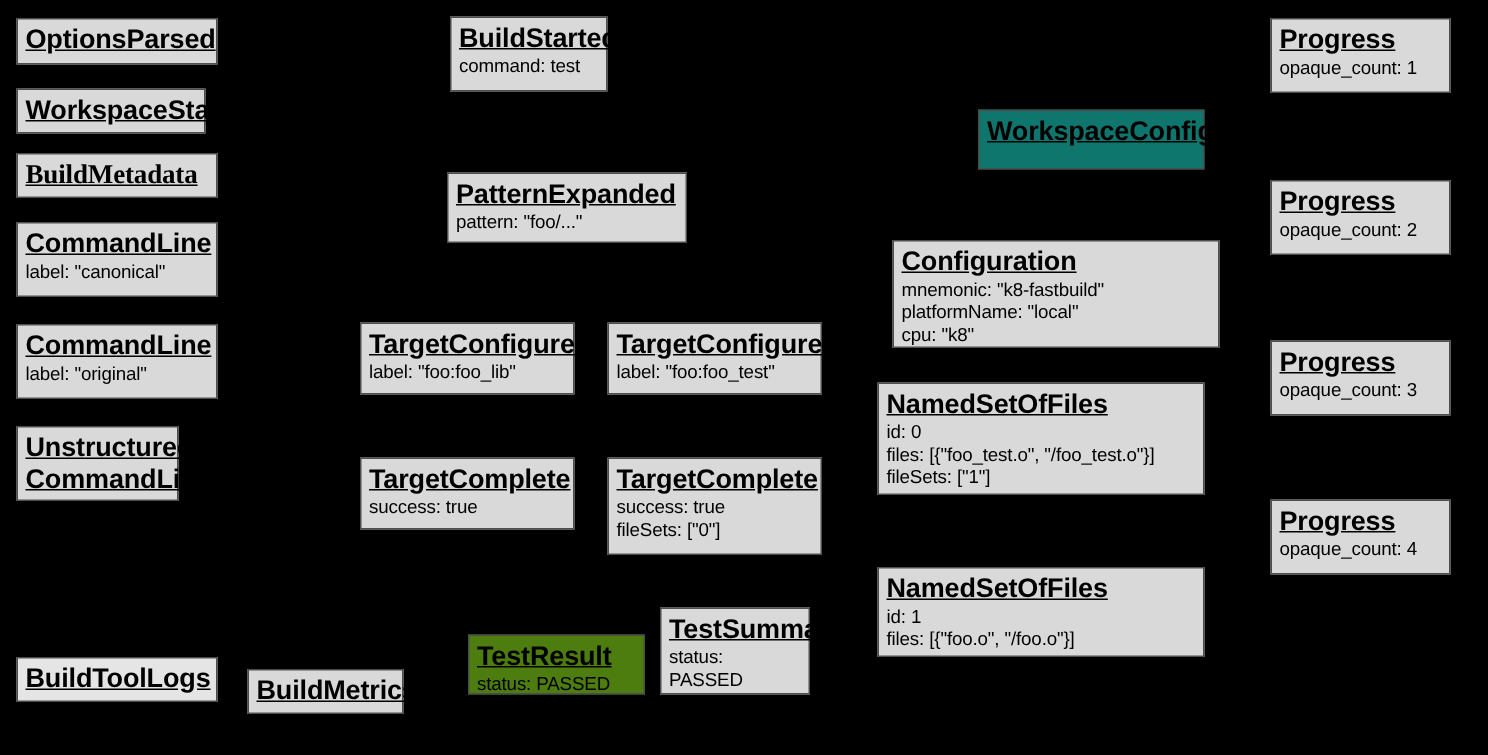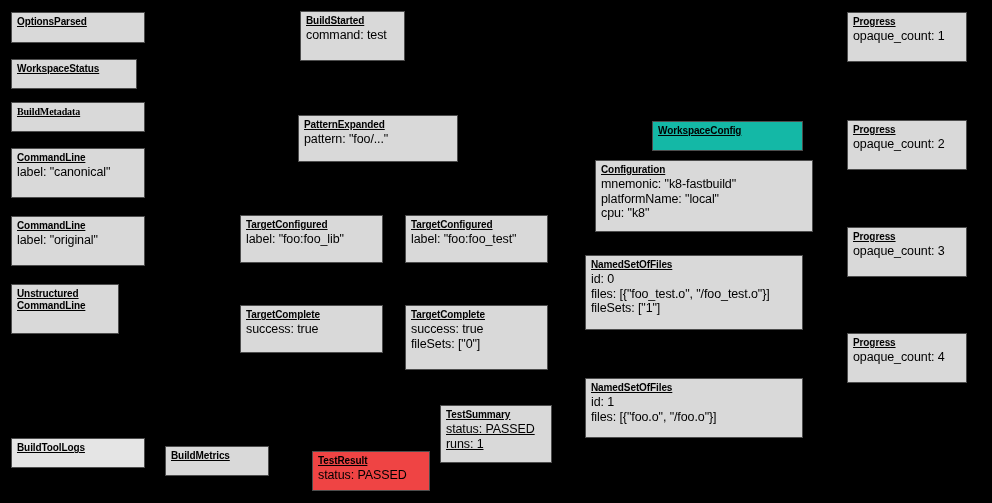--- a/index.html
+++ b/index.html
@@ -22,21 +22,21 @@
   }
   .node {
     position: absolute;
     background: #d9d9d9;
     border: 1px solid #4d4d4d;
     padding: 3px 5px 4px 5px;
     color: #000000;
     line-height: 1.18;
   }
   .node-title {
-    font-size: 10px;
+    font-size: 18px;
     font-weight: bold;
     text-decoration: underline;
     white-space: pre-line;
     letter-spacing: -0.1px;
     display: block;
     margin-bottom: 1px;
   }
   .node-fields {
     font-size: 12.5px;
     font-weight: normal;
@@ -95,30 +95,30 @@
     </div>
     <div class="node" style="left: 240px; top: 305px; width: 143px; height: 48px; background: rgb(217, 217, 217); border-color: rgb(77, 77, 77); color: rgb(0, 0, 0);">
       <span class="node-title">TargetComplete</span>
       <span class="node-fields">success: true</span>
     </div>
     <div class="node" style="left: 405px; top: 305px; width: 143px; height: 65px; background: rgb(217, 217, 217); border-color: rgb(77, 77, 77); color: rgb(0, 0, 0);">
       <span class="node-title">TargetComplete</span>
       <span class="node-fields">success: true
 fileSets: ["0"]</span>
     </div>
-    <div class="node" style="left: 312px; top: 423px; width: 118px; height: 40px; background: #ef4444; border-color: rgb(77, 77, 77); color: rgb(0, 0, 0); margin-top: 28px;">
+    <div class="node" style="left: 312px; top: 423px; width: 118px; height: 40px; background: #4d7c0f; border-color: rgb(77, 77, 77); color: rgb(0, 0, 0);">
       <span class="node-title">TestResult</span>
       <span class="node-fields">status: PASSED</span>
     </div>
-    <div class="node" style="left: 440px; top: 405px; width: 112px; height: 58px; background: rgb(217, 217, 217); border-color: rgb(77, 77, 77); color: rgb(0, 0, 0); text-decoration: underline;">
+    <div class="node" style="left: 440px; top: 405px; width: 100px; height: 58px; background: rgb(217, 217, 217); border-color: rgb(77, 77, 77); color: rgb(0, 0, 0);">
       <span class="node-title">TestSummary</span>
       <span class="node-fields">status: PASSED
 runs: 1</span>
     </div>
-    <div class="node" style="left: 652px; top: 73px; width: 151px; height: 30px; background: #14b8a6; border-color: rgb(77, 77, 77); color: rgb(0, 0, 0); margin-top: 48px;">
+    <div class="node" style="left: 652px; top: 73px; width: 151px; height: 40px; background: #0f766e; border-color: rgb(77, 77, 77); color: rgb(0, 0, 0);">
       <span class="node-title">WorkspaceConfig</span>
     </div>
     <div class="node" style="left: 585px; top: 160px; width: 218px; height: 72px; background: rgb(217, 217, 217); border-color: rgb(77, 77, 77); color: rgb(0, 0, 0); margin-left: 10px;">
       <span class="node-title">Configuration</span>
       <span class="node-fields">mnemonic: "k8-fastbuild"
 platformName: "local"
 cpu: "k8"</span>
     </div>
     <div class="node" style="left: 585px; top: 255px; width: 218px; height: 75px; background: rgb(217, 217, 217); border-color: rgb(77, 77, 77); color: rgb(0, 0, 0);">
       <span class="node-title">NamedSetOfFiles</span>

